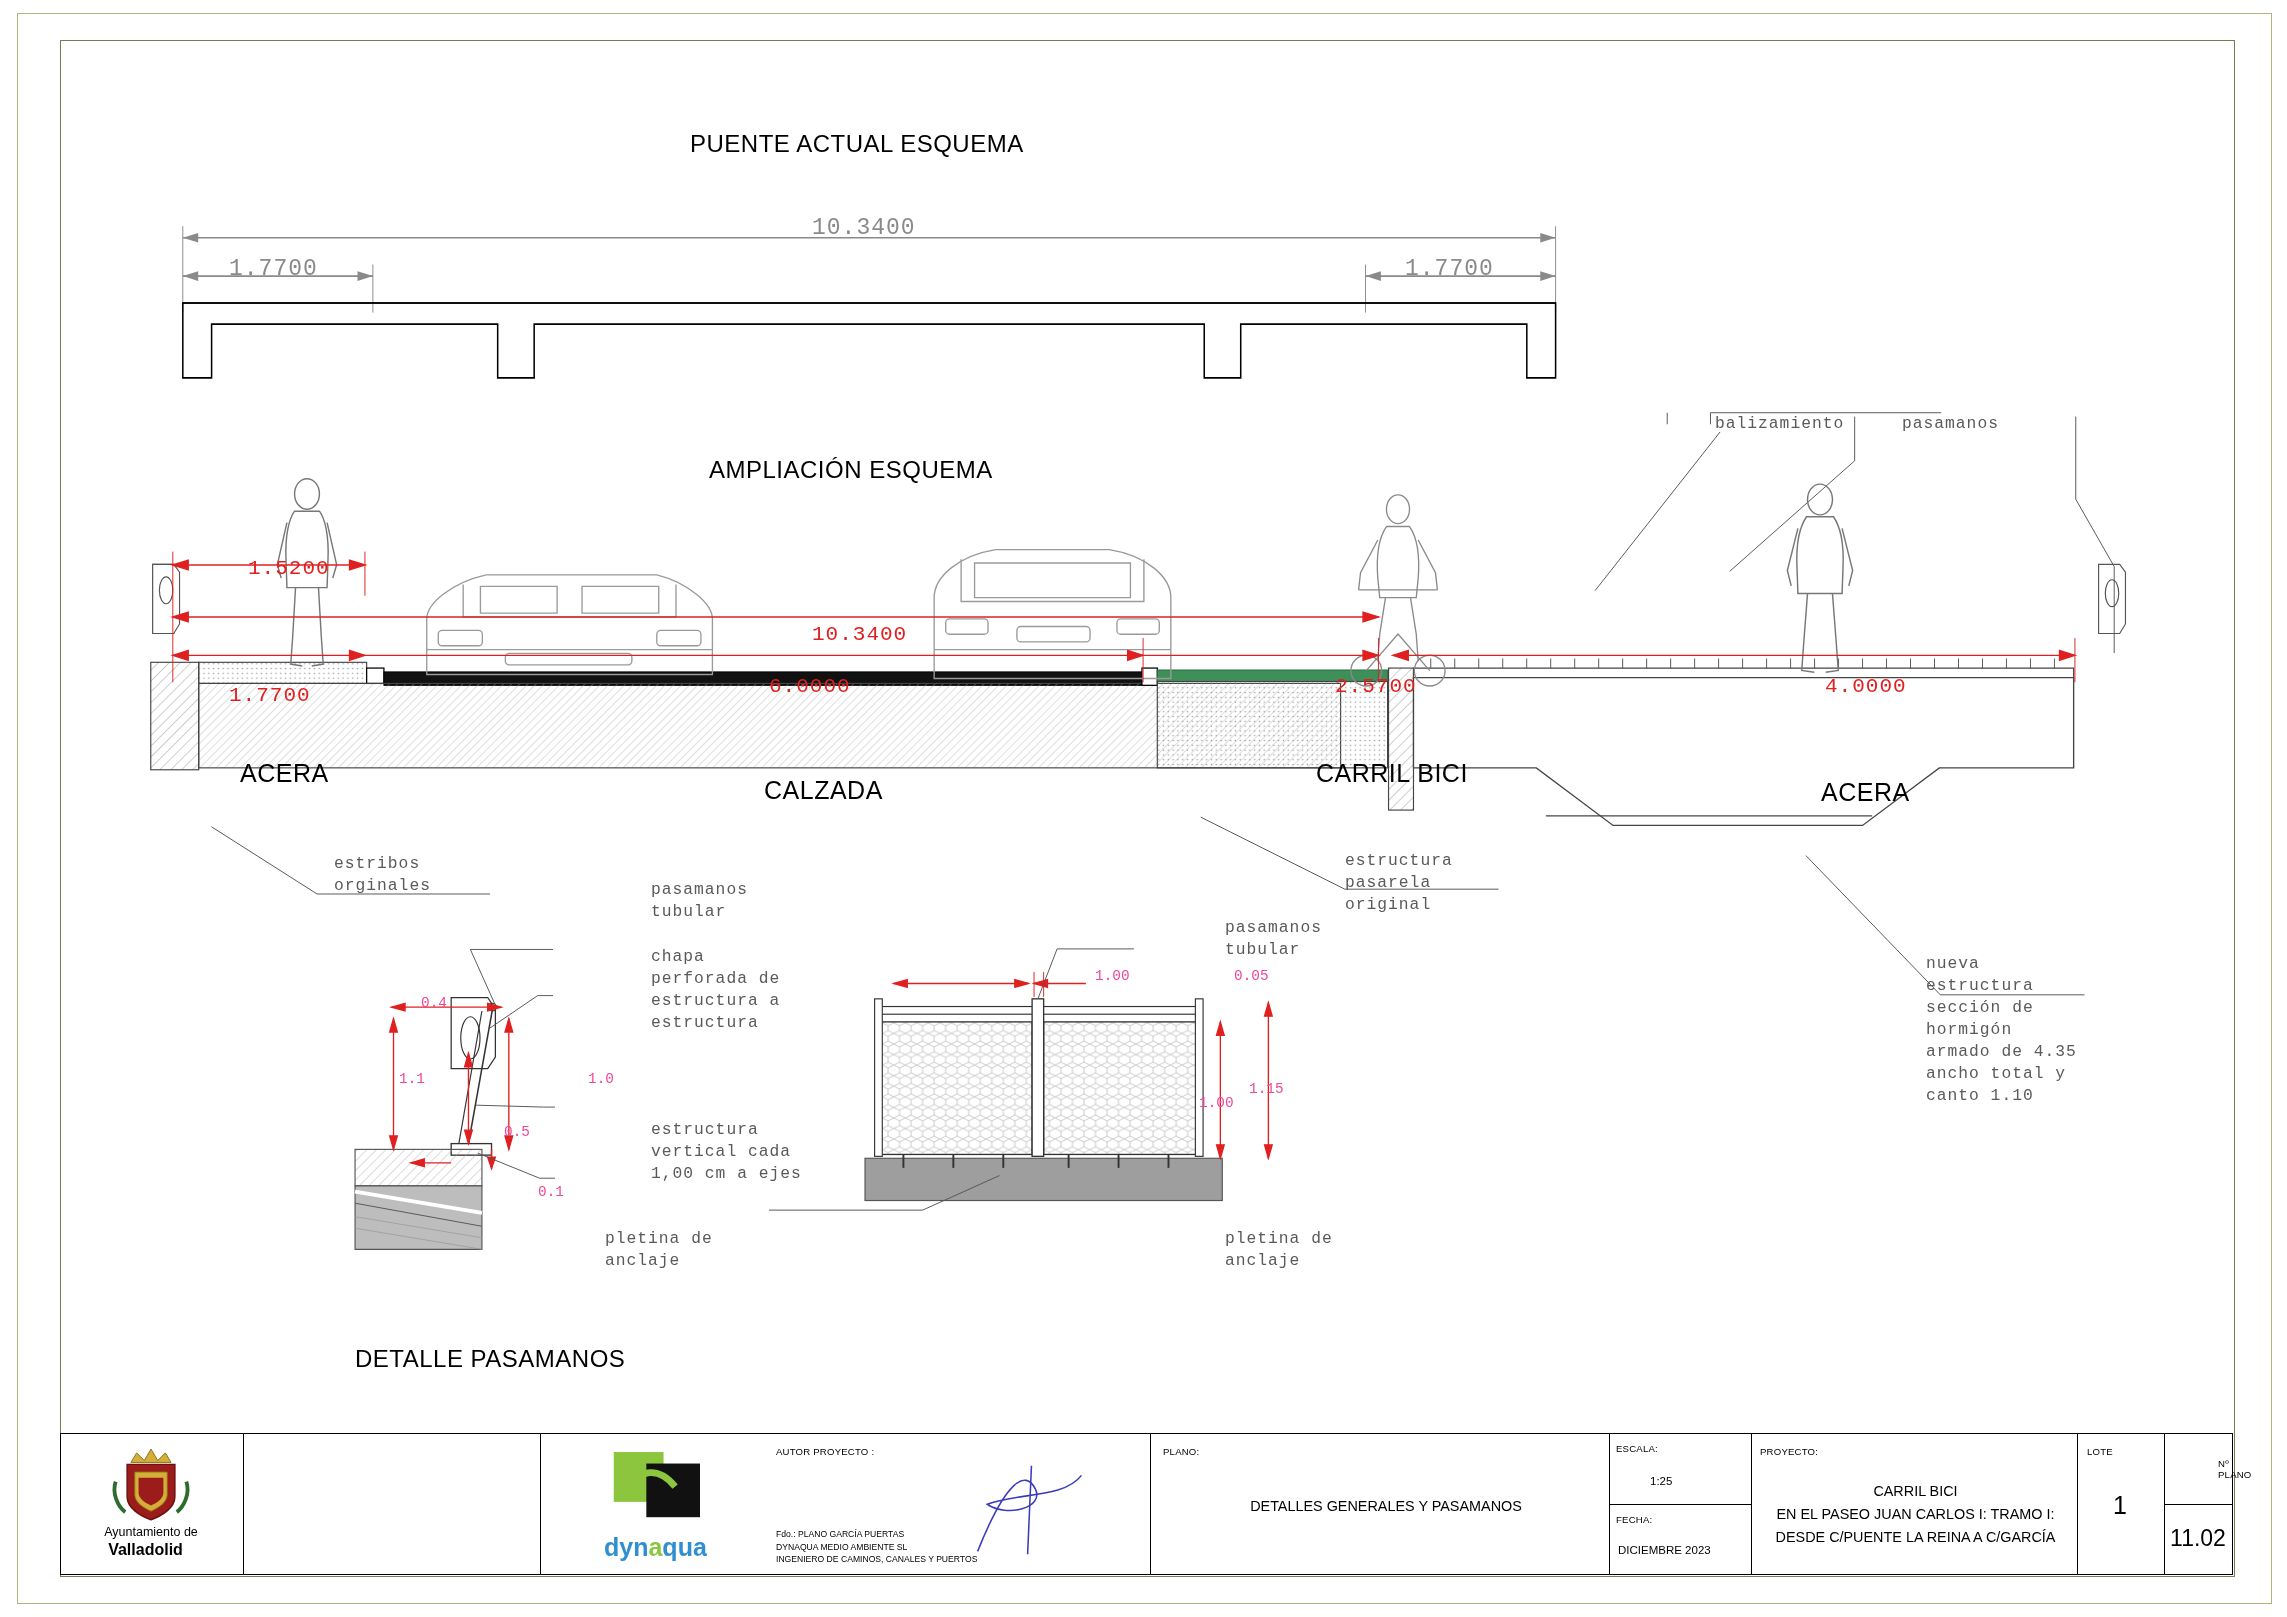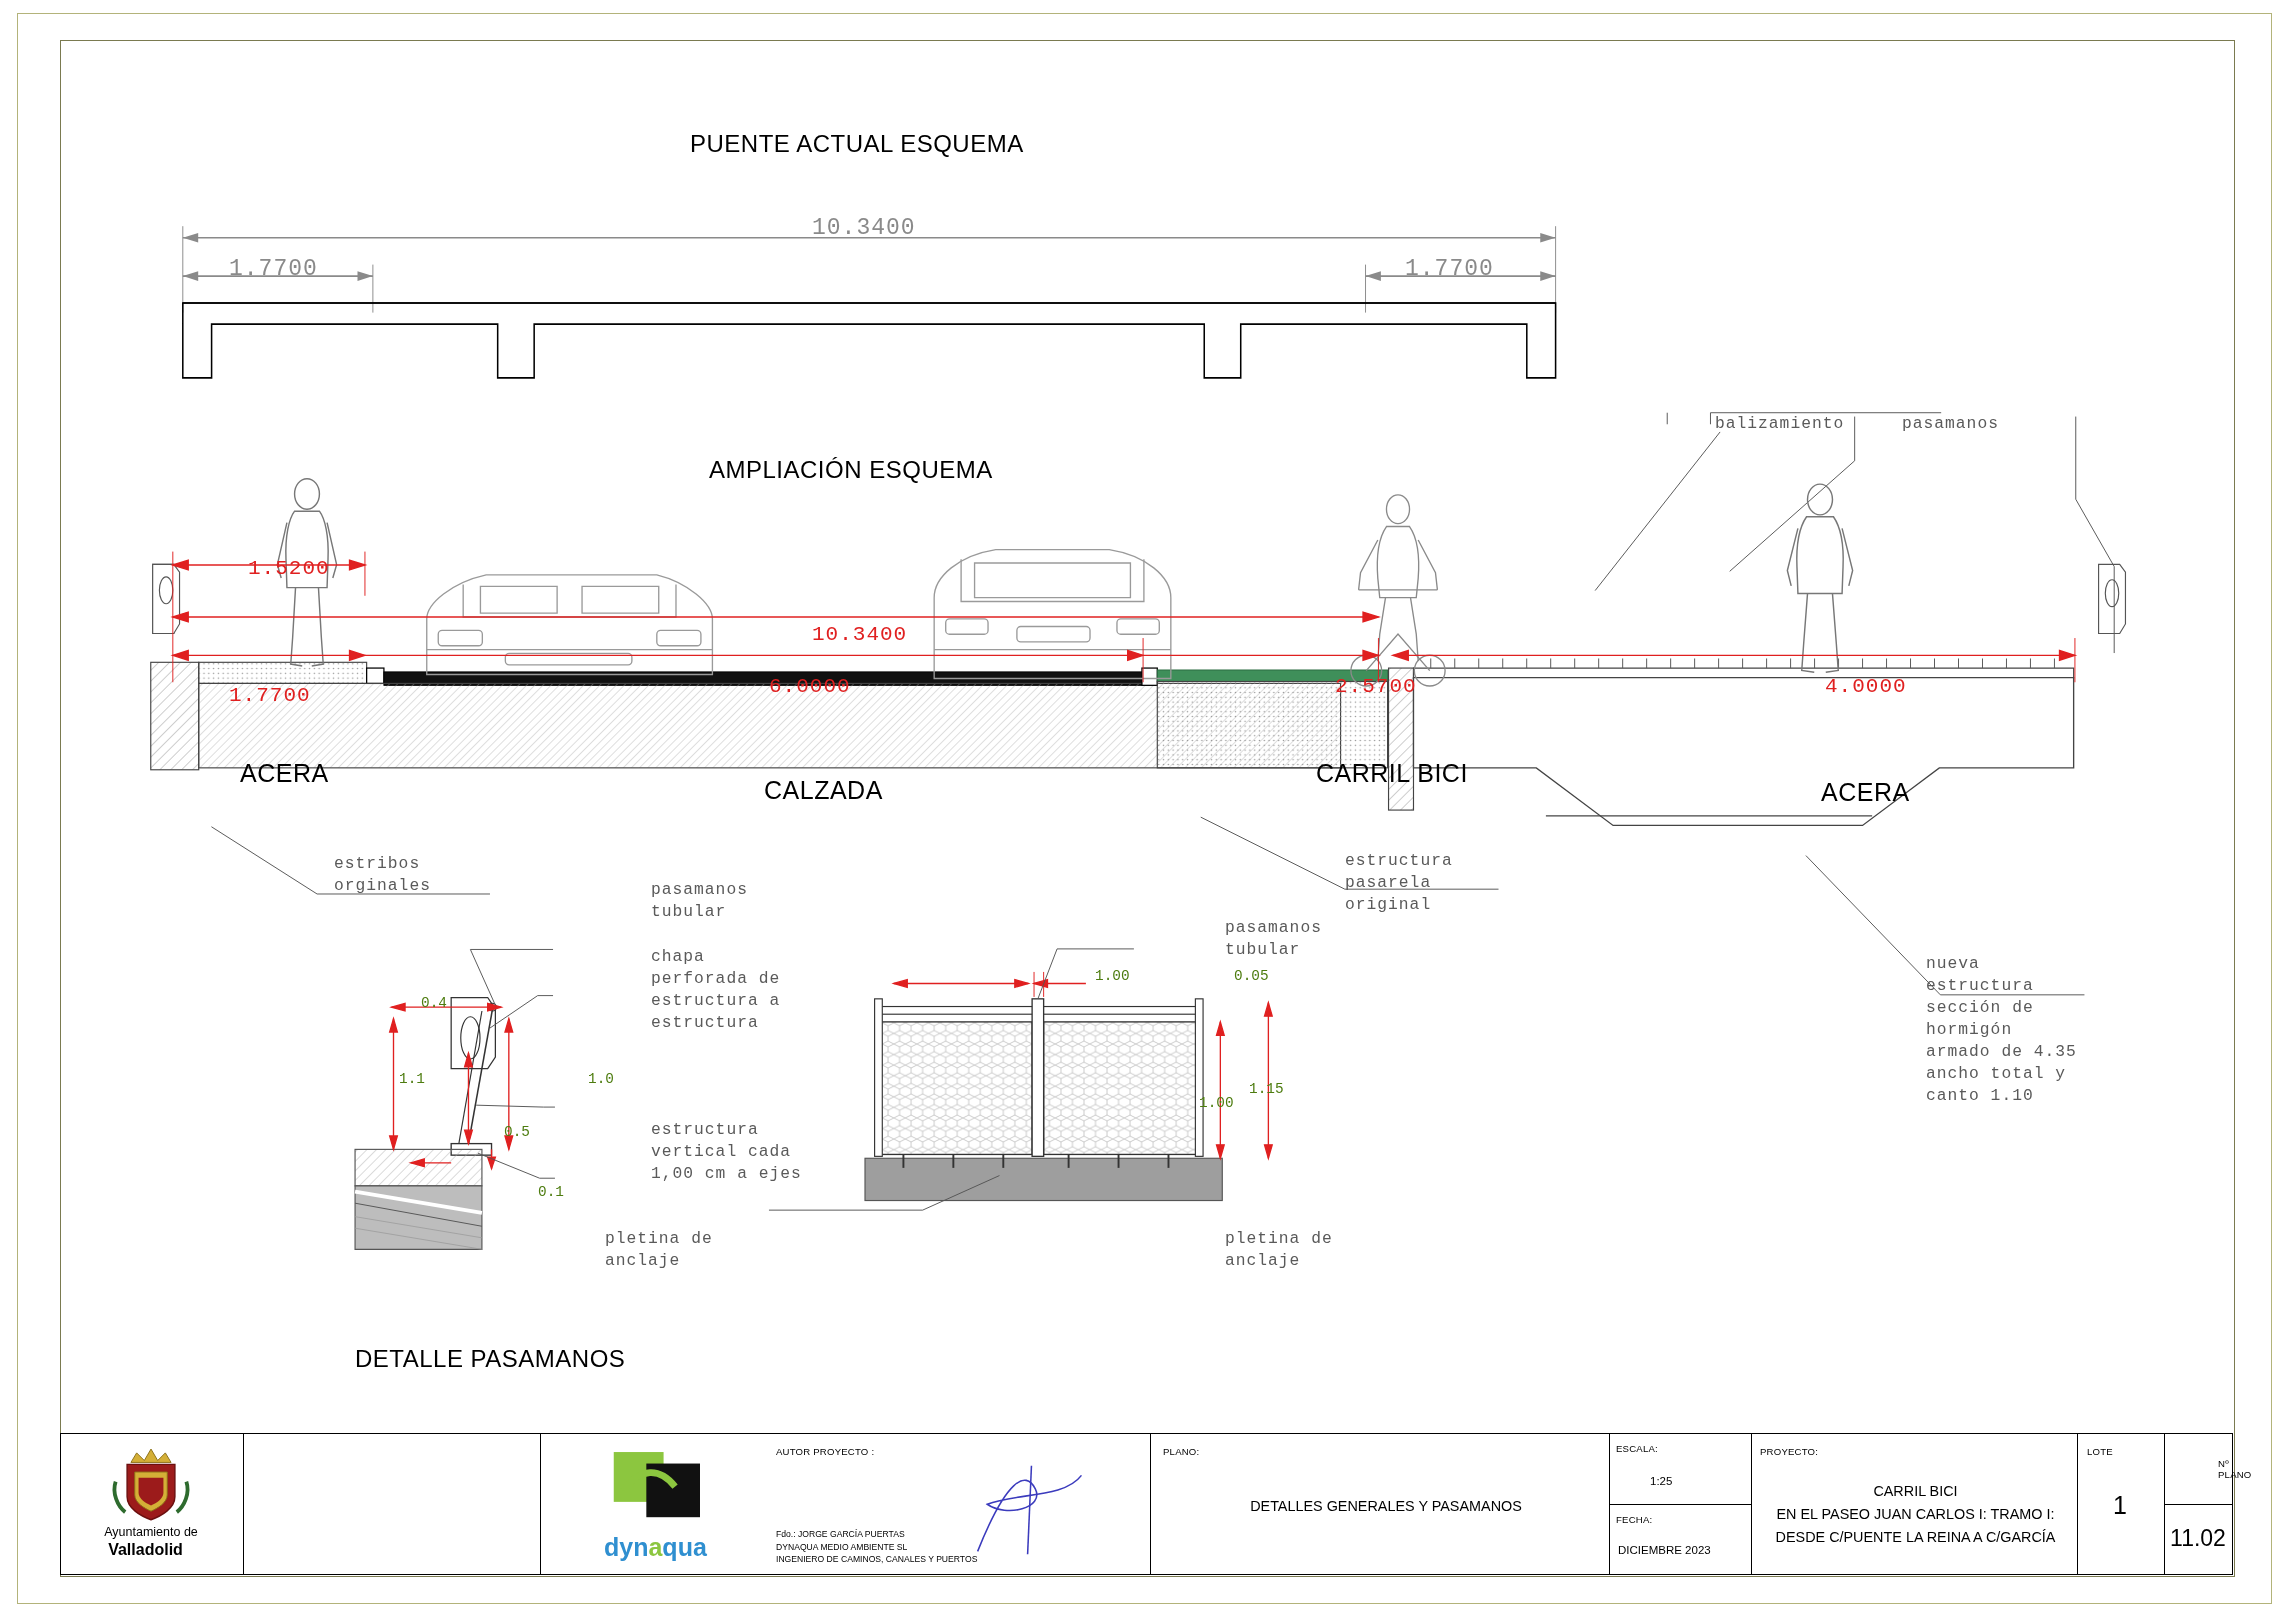--- a/index.html
+++ b/index.html
@@ -5,21 +5,21 @@
   html,body{margin:0;padding:0;background:#ffffff;}
   body{width:2287px;height:1618px;font-family:"Liberation Sans",sans-serif;color:#000;overflow:hidden;}
   #sheet{position:relative;width:2287px;height:1618px;background:#fff;}
   .frame-outer{position:absolute;left:17.3px;top:13.4px;width:2253px;height:1589px;border:1.9px solid #b3b37a;}
   .frame-inner{position:absolute;left:60px;top:40px;width:2173px;height:1535px;border:1px solid #7a7a50;}
   .abs{position:absolute;}
   .ttl{font-size:24px;letter-spacing:0.5px;}
   .lbl-lt{font-family:"Liberation Mono",monospace;font-size:16.3px;color:#5a5a5a;letter-spacing:1px;line-height:1.35;}
   .dim-red{font-family:"Liberation Mono",monospace;color:#e02020;font-size:21px;letter-spacing:1px;}
   .dim-grey{font-family:"Liberation Mono",monospace;color:#8a8a8a;font-size:23px;letter-spacing:1px;}
-  .dim-small-red{font-family:"Liberation Mono",monospace;color:#4d7c0f;font-size:14.4px;}
+  .dim-small-red{font-family:"Liberation Mono",monospace;color:#ec4899;font-size:14.4px;}
   .big-lbl{font-size:25px;letter-spacing:0.5px;}
   svg{display:block;overflow:visible;}
   
   .tb{position:absolute;left:60px;top:1433px;width:2173px;height:142px;}
   .tb-line{position:absolute;background:#000;}
   .tb-lab{font-size:9.6px;letter-spacing:0.2px;}
   .tb-txt{font-size:14.4px;}
   .tb-small{font-size:11.5px;}
   .tiny{font-size:8.6px;line-height:1.35;}
 </style>
@@ -422,21 +422,21 @@
       <rect x="40" y="18" width="56" height="56" fill="#111"></rect>
       <path d="M16,46 C34,22 54,22 70,42" fill="none" stroke="#8cc63f" stroke-width="7"></path>
     </svg>
     <div class="abs" style="left:544px;top:100px;font-size:25px;"><span style="color:#2f8fd0;font-weight:bold;">dyn</span><span style="color:#8cc63f;font-weight:bold;">a</span><span style="color:#2f8fd0;font-weight:bold;text-align:right;">qua</span></div>
 
     <div class="abs tb-lab" style="left:716px;top:13.4px;">AUTOR PROYECTO :</div>
     <svg class="abs" style="left:908px;top:27px;" width="125" height="101" viewBox="0 0 130 105">
       <path d="M10,95 C40,20 60,10 70,30 C80,50 40,60 20,46 C50,34 100,40 118,16" fill="none" stroke="#3b3bbd" stroke-width="1.6"></path>
       <path d="M66,6 L62,98" fill="none" stroke="#3b3bbd" stroke-width="1.6"></path>
     </svg>
-    <div class="abs tiny" style="left:716px;top:96px;">Fdo.: JORGE GARCÍA PUERTAS</div>
+    <div class="abs tiny" style="left:716px;top:96px;">Fdo.: PLANO GARCÍA PUERTAS</div>
     <div class="abs tiny" style="left:716px;top:109px;">DYNAQUA MEDIO AMBIENTE SL</div>
     <div class="abs tiny" style="left:716px;top:121px;">INGENIERO DE CAMINOS, CANALES Y PUERTOS</div>
 
     <div class="abs tb-lab" style="left:1103px;top:13.4px;">PLANO:</div>
     <div class="abs tb-txt" style="left:1105px;top:65px;width:442px;text-align:center;">DETALLES GENERALES Y PASAMANOS</div>
 
     <div class="abs tb-lab" style="left:1556px;top:9.6px;">ESCALA:</div>
     <div class="abs tb-small" style="left:1590px;top:42px;">1:25</div>
     <div class="abs tb-lab" style="left:1556px;top:81px;">FECHA:</div>
     <div class="abs tb-small" style="left:1558px;top:111px;">DICIEMBRE 2023</div>

